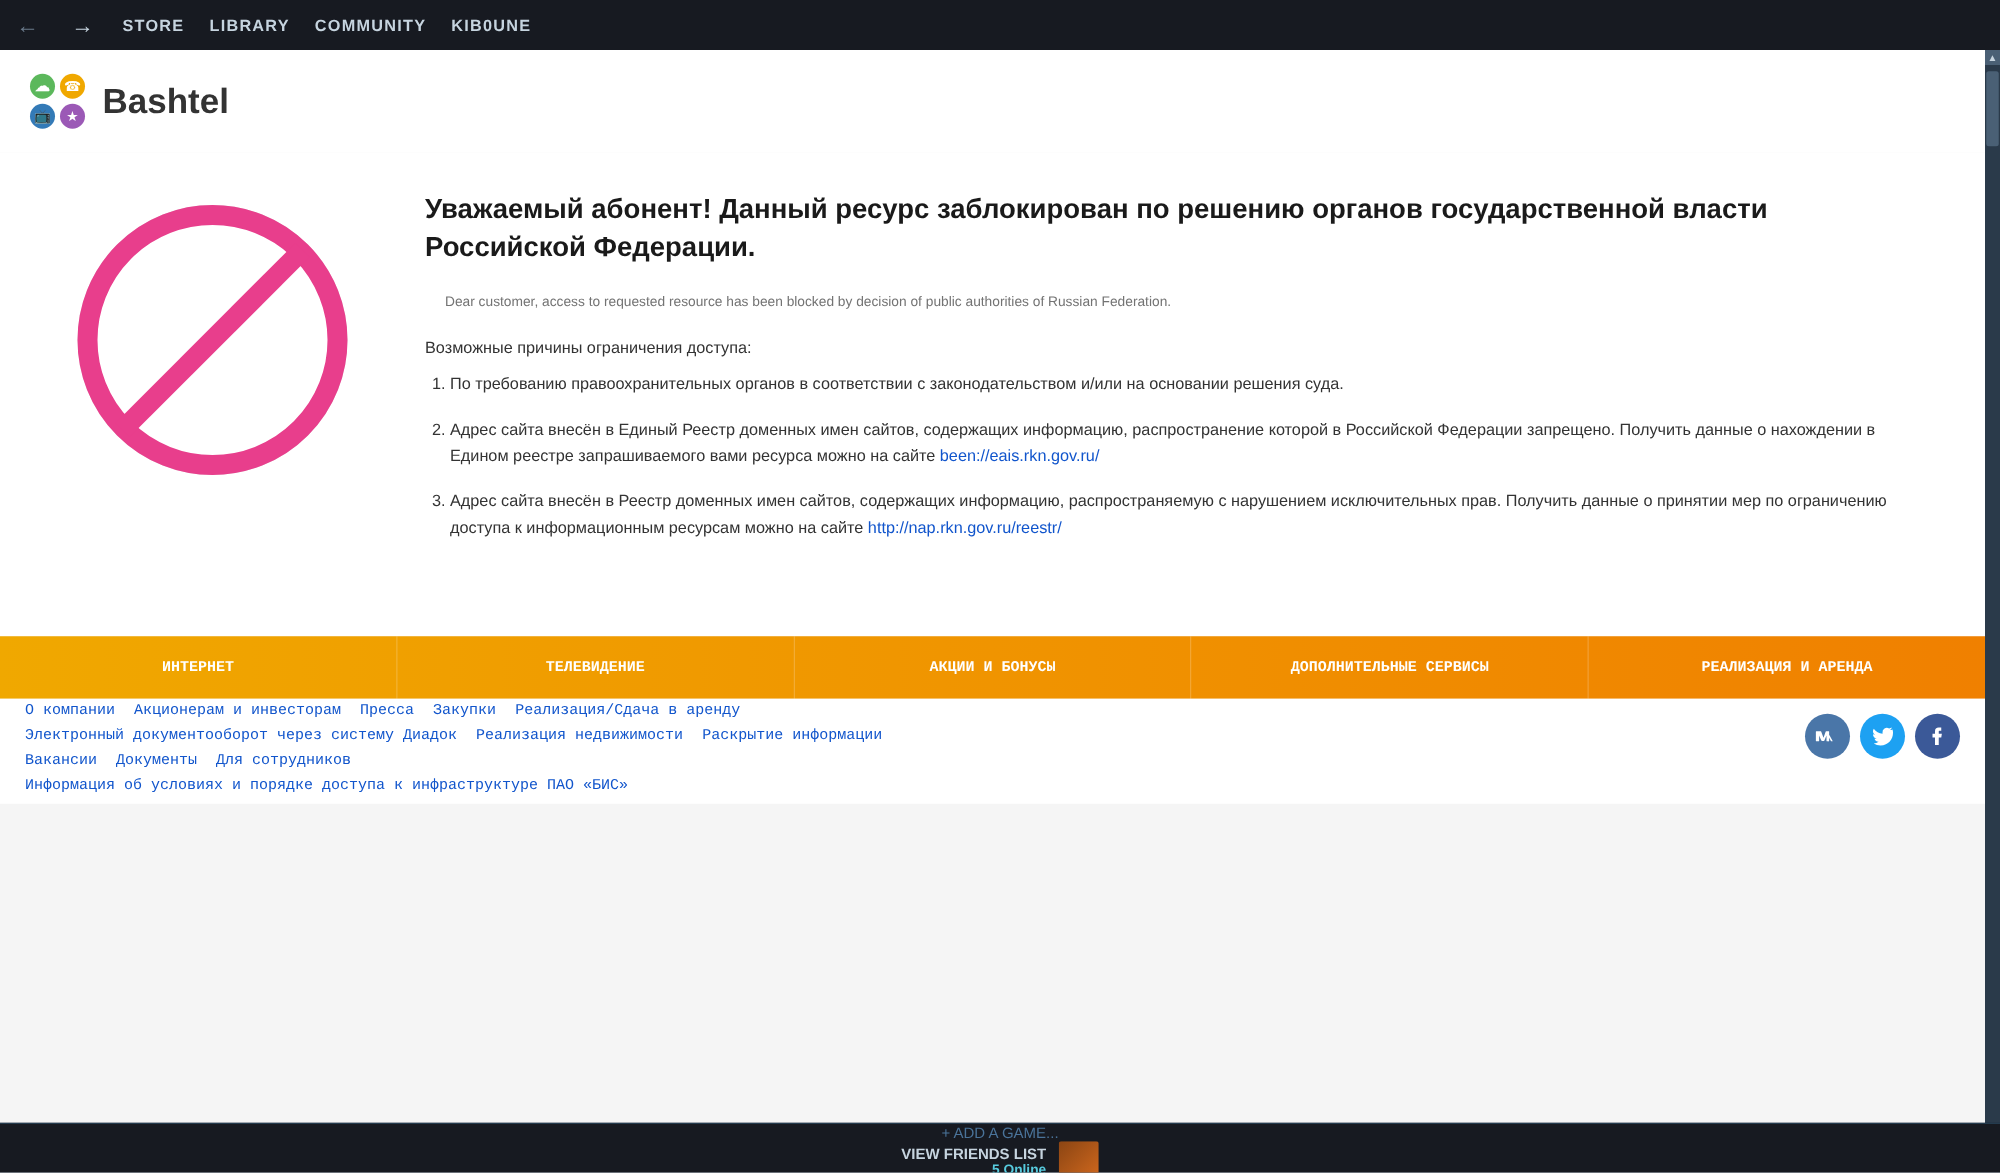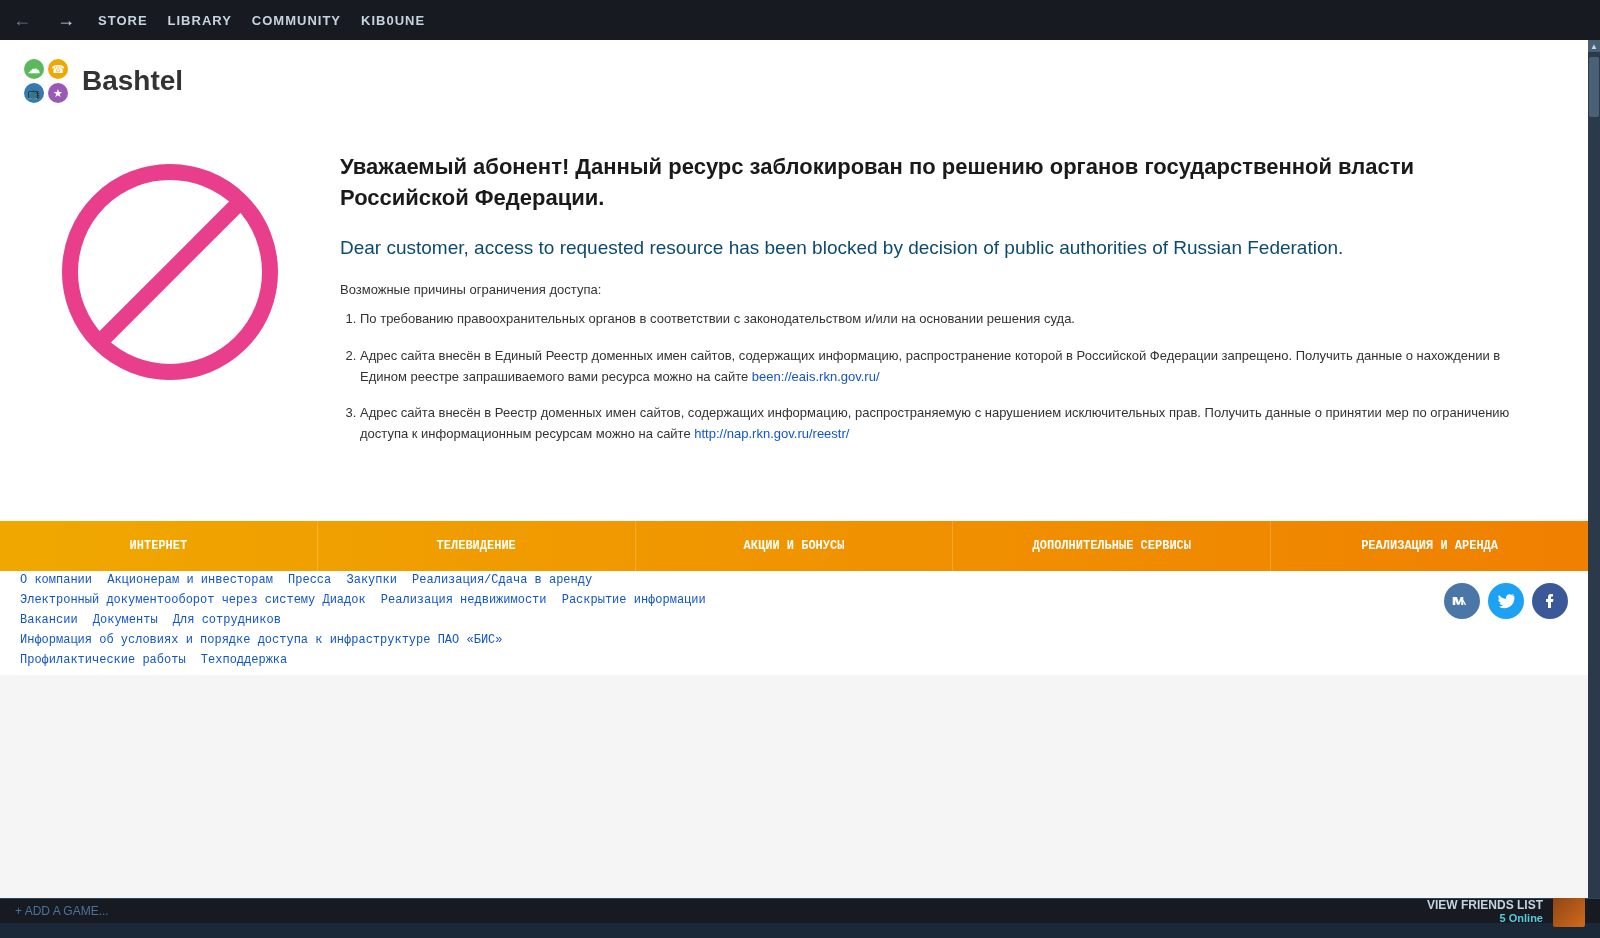--- a/index.html
+++ b/index.html
@@ -134,24 +134,25 @@
 
     .blocked-title {
       font-size: 22px;
       font-weight: bold;
       color: #1a1a1a;
       line-height: 1.4;
       margin-bottom: 20px;
     }
 
     .blocked-english {
-      font-size: 19px;
-      color: #0c4a6e;
+      font-size: 11px;
+      color: #737373;
       margin-bottom: 20px;
       line-height: 1.5;
+      margin-left: 16px;
     }
 
     .blocked-reasons-title {
       font-size: 13px;
       color: #333;
       margin-bottom: 12px;
     }
 
     .blocked-reasons {
       font-size: 13px;
@@ -249,27 +250,28 @@
       cursor: pointer;
     }
 
     .social-vk { background: #4a76a8; }
     .social-twitter { background: #1da1f2; }
     .social-facebook { background: #3b5998; }
 
     
     #bottombar {
       width: 100%;
-      height: 25px;
+      height: 40px;
       background: #171a21;
       display: flex;
       align-items: center;
       justify-content: space-between;
-      padding: 12px 15px;
+      padding: 0 15px;
       border-top: 1px solid #2a475e;
+      flex-direction: column;
     }
 
     .add-game {
       display: flex;
       align-items: center;
       gap: 6px;
       color: #4a7399;
       font-size: 12px;
       cursor: pointer;
     }
@@ -410,25 +412,20 @@
             <div class="footer-links-row">
               <a href="#" class="footer-link">Вакансии</a>
               <span class="footer-sep">&nbsp;</span>
               <a href="#" class="footer-link">Документы</a>
               <span class="footer-sep">&nbsp;</span>
               <a href="#" class="footer-link">Для сотрудников</a>
             </div>
             <div class="footer-links-row">
               <a href="#" class="footer-link">Информация об условиях и порядке доступа к инфраструктуре ПАО «БИС»</a>
             </div>
-            <div class="footer-links-row">
-              <a href="#" class="footer-link">Профилактические работы</a>
-              <span class="footer-sep">&nbsp;</span>
-              <a href="#" class="footer-link">Техподдержка</a>
-            </div>
           </div>
 
           <div class="social-icons">
             <div class="social-icon social-vk">
               <svg width="20" height="20" viewBox="0 0 20 20" fill="none" xmlns="http://www.w3.org/2000/svg">
                 <path d="M10.5 14s-.3 0-.3-.3V9.4s0-.3.3-.3h.8s.2 0 .3.1l2.5 4.5s.1.3-.2.3h-.8s-.3 0-.4-.2l-1.9-3.5v3.4s0 .3-.3.3h-.8z" fill="white"></path>
                 <path d="M2 6h2.5s.4 0 .5.3l1.8 4.9L8.5 6.3s.1-.3.5-.3H11s.3 0 .3.3v7.4s0 .3-.3.3H9.5s-.3 0-.3-.3V9.3L7.5 13.4s-.1.3-.5.3H5.5s-.4 0-.5-.3L3.3 9.3v4.4s0 .3-.3.3H1s-.3 0-.3-.3V6.3S.7 6 1 6h1z" fill="white"></path>
               </svg>
             </div>
             <div class="social-icon social-twitter">

